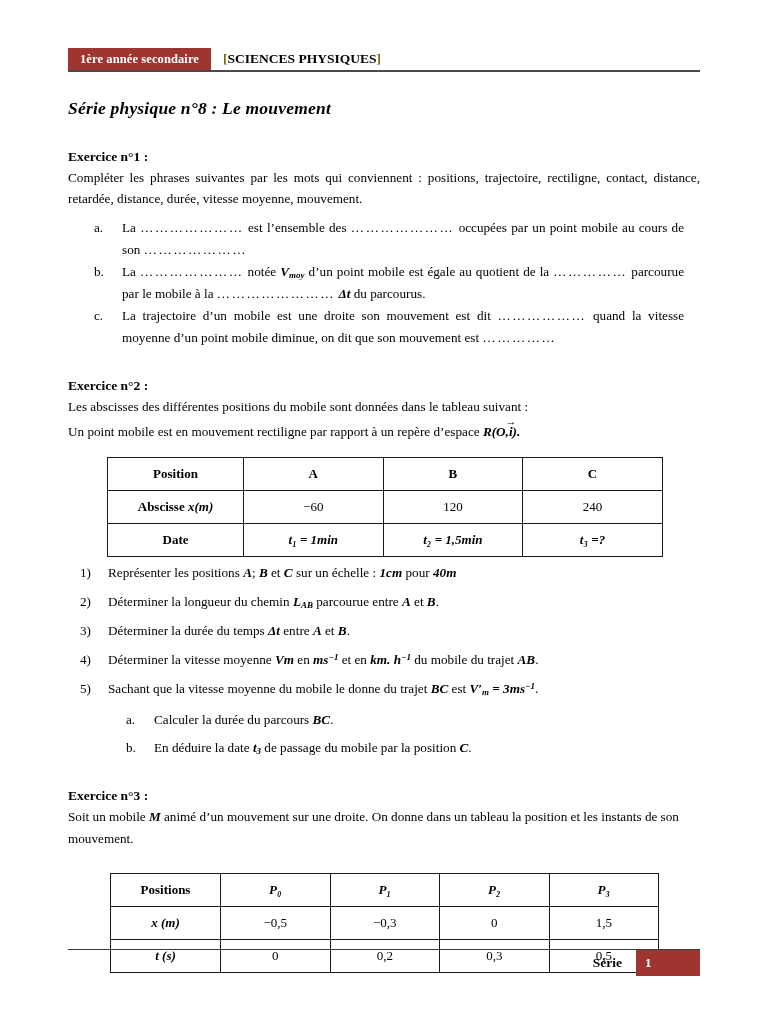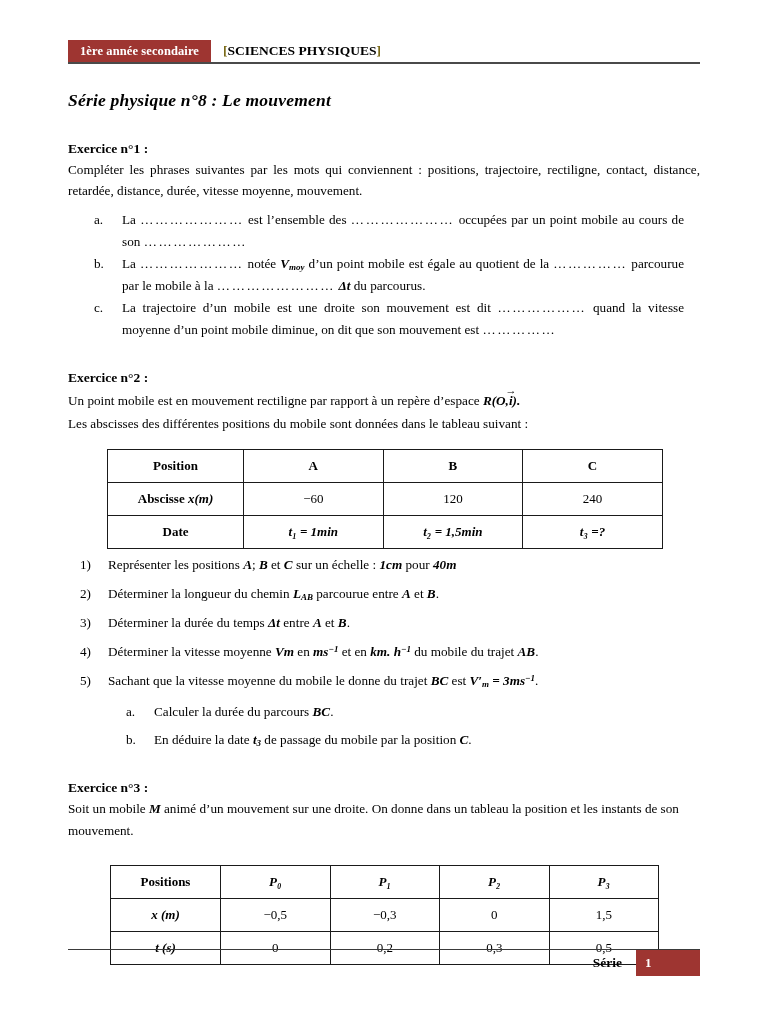--- a/index.html
+++ b/index.html
@@ -13,21 +13,21 @@
     font-family: "Liberation Serif", "DejaVu Serif", serif;
     color: #000000;
     position: relative;
     overflow: hidden;
   }
   .page {
     position: relative;
     width: 768px;
     height: 1024px;
     box-sizing: border-box;
-    padding: 0 68px;
+    padding: 8px 68px;
   }
 
   
   .header {
     position: relative;
     padding-top: 40px;
   }
   .header-row {
     display: flex;
     align-items: stretch;
@@ -270,26 +270,26 @@
     <li>
       <span>La trajectoire d’un mobile est une droite son mouvement est dit</span>
       <span class="dots">………………</span>
       <span>quand la vitesse moyenne d’un point mobile diminue, on dit que son mouvement est</span>
       <span class="dots">……………</span>
     </li>
   </ol>
 
   <div class="ex-head">Exercice n°2 :</div>
 
+  <div class="para nojust">Les abscisses des différentes positions du mobile sont données dans le tableau suivant :</div>
+
   <div class="para nojust">
     <span>Un point mobile est en mouvement rectiligne par rapport à un repère d’espace</span>
     <span class="bi"><span>R(O,</span><span class="vecarrow"><span class="arw">→</span><span>i</span></span><span>).</span></span>
   </div>
-
-  <div class="para nojust">Les abscisses des différentes positions du mobile sont données dans le tableau suivant :</div>
 
   <div class="tbl-wrap">
     <table class="data tbl1">
       <colgroup>
           <col class="c0">
           <col class="cx">
           <col class="cx">
           <col class="cx">
         </colgroup>
       <tbody>

